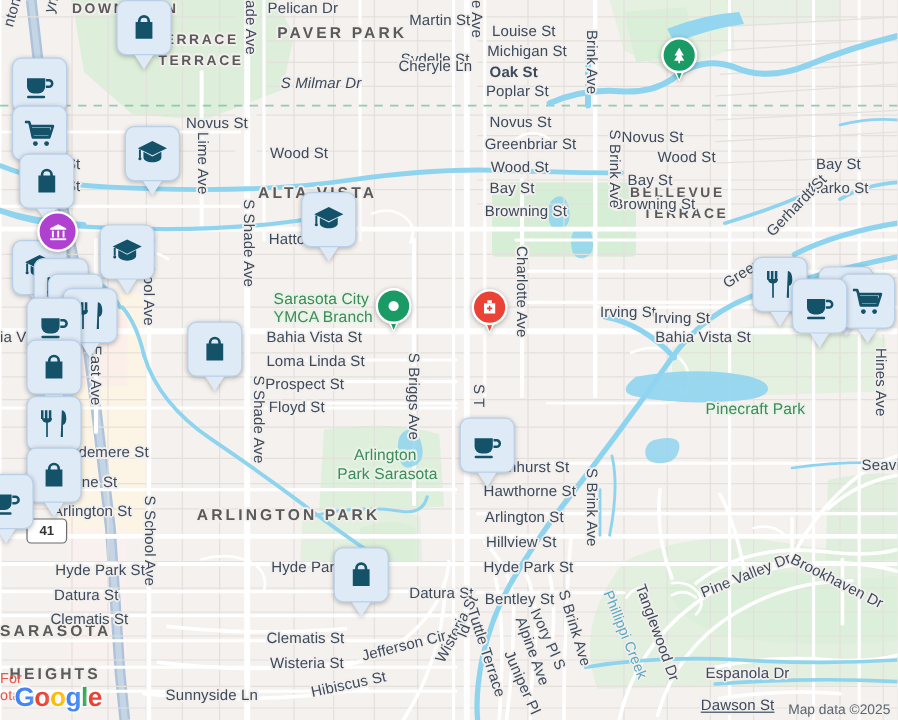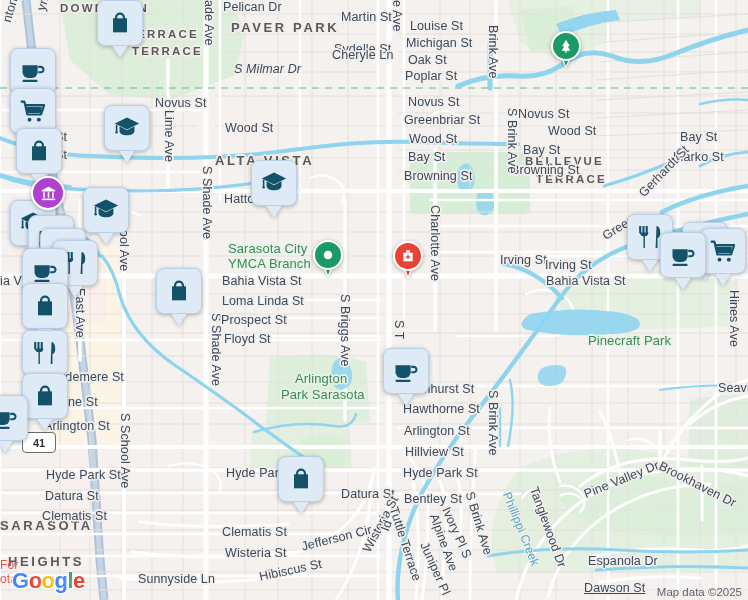--- a/index.html
+++ b/index.html
@@ -364,33 +364,34 @@
   </svg>
 
   <div class="layer" id="hood-layer">
       <div class="lbl hood sm" style="left: 60px; top: 2px;">DOWNTOWN</div>
       <div class="lbl hood sm" style="left: 128px; top: 28px;">TERRACE</div>
       <div class="lbl hood sm" style="left: 132px; top: 45px;">TERRACE</div>
       <div class="lbl hood" style="left: 231px; top: 20px;">PAVER PARK</div>
       <div class="lbl hood" style="left: 215px; top: 153px;">ALTA VISTA</div>
       <div class="lbl hood sm" style="left: 525px; top: 155px;">BELLEVUE</div>
       <div class="lbl hood sm" style="left: 536px; top: 173px;">TERRACE</div>
+      <div class="lbl hood" style="left: 164px; top: 421px;">ARLINGTON PARK</div>
       <div class="lbl hood" style="left: 0px; top: 518px;">SARASOTA</div>
       <div class="lbl hood" style="left: 8px; top: 554px;">HEIGHTS</div>
     </div>
   <div class="layer" id="street-layer">
       <div class="lbl" style="left: 0px; top: 20px; transform: rotate(-74deg);">ntonBlvd</div>
       <div class="lbl" style="left: 34px; top: 8px; transform: rotate(-72deg);">yne Pkwy</div>
       <div class="lbl" style="left: 223px; top: 0px;">Pelican Dr</div>
       <div class="lbl" style="left: 341px; top: 10px;">Martin St</div>
       <div class="lbl" style="left: 334px; top: 30px; margin-top: 12px;">Sydelle St</div>
       <div class="lbl" style="left: 332px; top: 48px; text-align: center;">Cheryle Ln</div>
       <div class="lbl" style="left: 410px; top: 19px;">Louise St</div>
       <div class="lbl" style="left: 406px; top: 36px;">Michigan St</div>
-      <div class="lbl" style="left: 408px; top: 53px;">Oak St</div>
+      <div class="lbl" style="left: 408px; top: 53px; font-weight: bold;">Oak St</div>
       <div class="lbl" style="left: 405px; top: 69px;">Poplar St</div>
       <div class="lbl" style="left: 234px; top: 62px; font-style: italic;">S Milmar Dr</div>
       <div class="lbl" style="left: 155px; top: 96px;">Novus St</div>
       <div class="lbl" style="left: 408px; top: 95px;">Novus St</div>
       <div class="lbl" style="left: 404px; top: 113px;">Greenbriar St</div>
       <div class="lbl" style="left: 225px; top: 121px;">Wood St</div>
       <div class="lbl" style="left: 409px; top: 132px;">Wood St</div>
       <div class="lbl" style="left: 408px; top: 150px;">Bay St</div>
       <div class="lbl" style="left: 404px; top: 169px;">Browning St</div>
       <div class="lbl" style="left: 518px; top: 107px;">Novus St</div>

